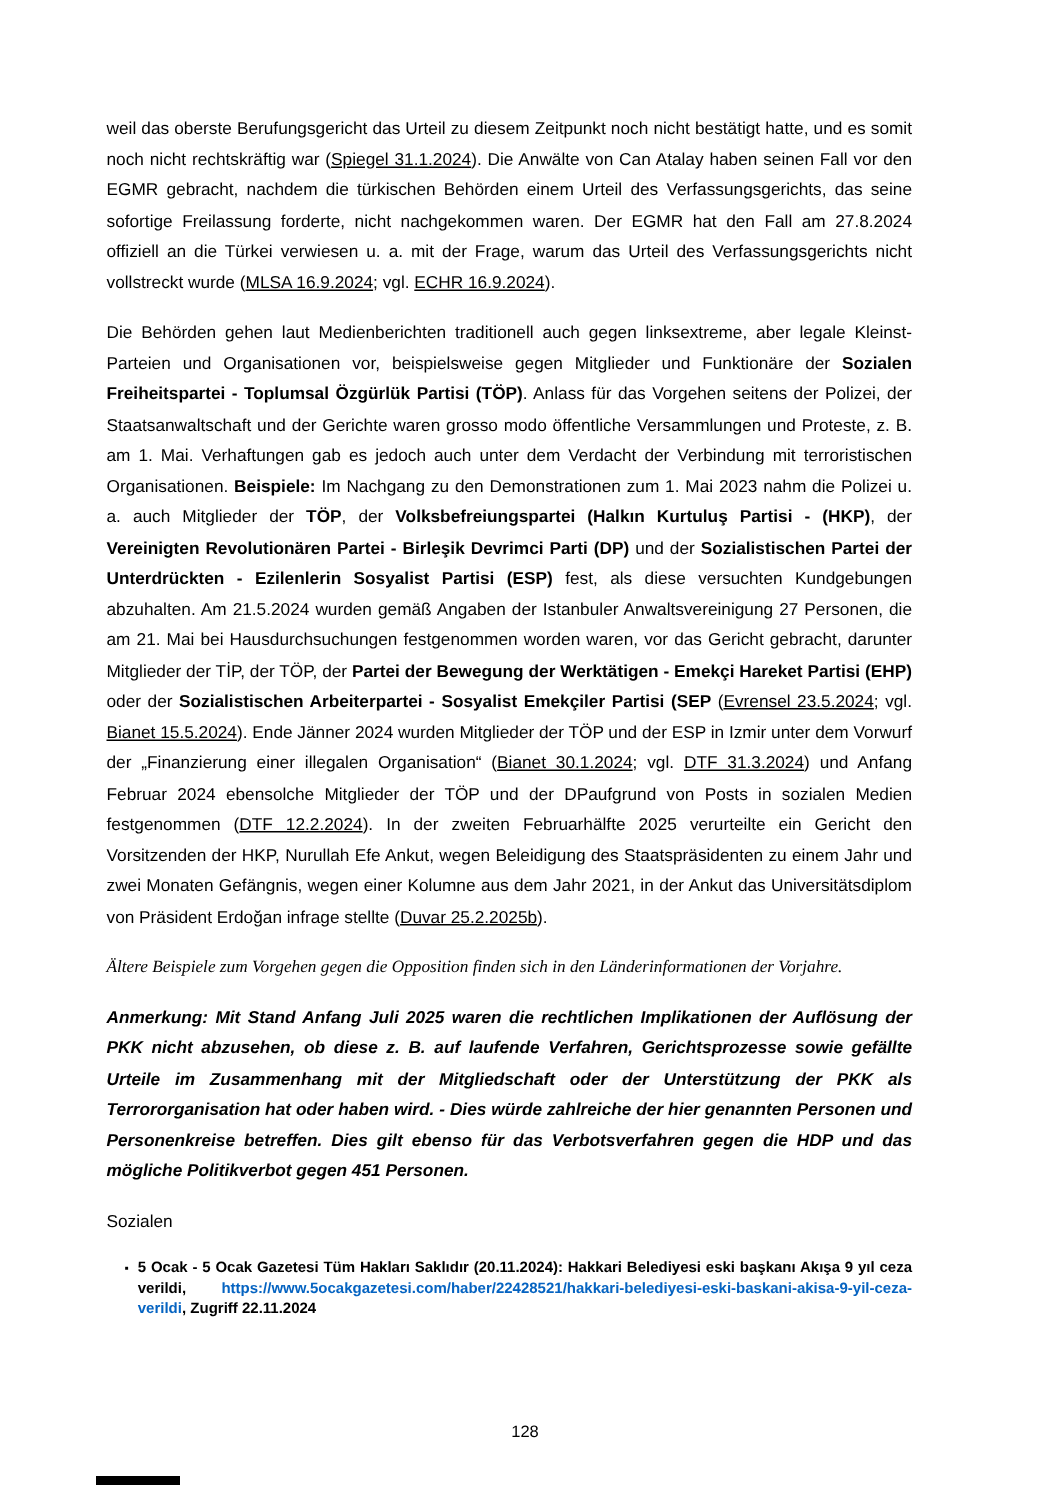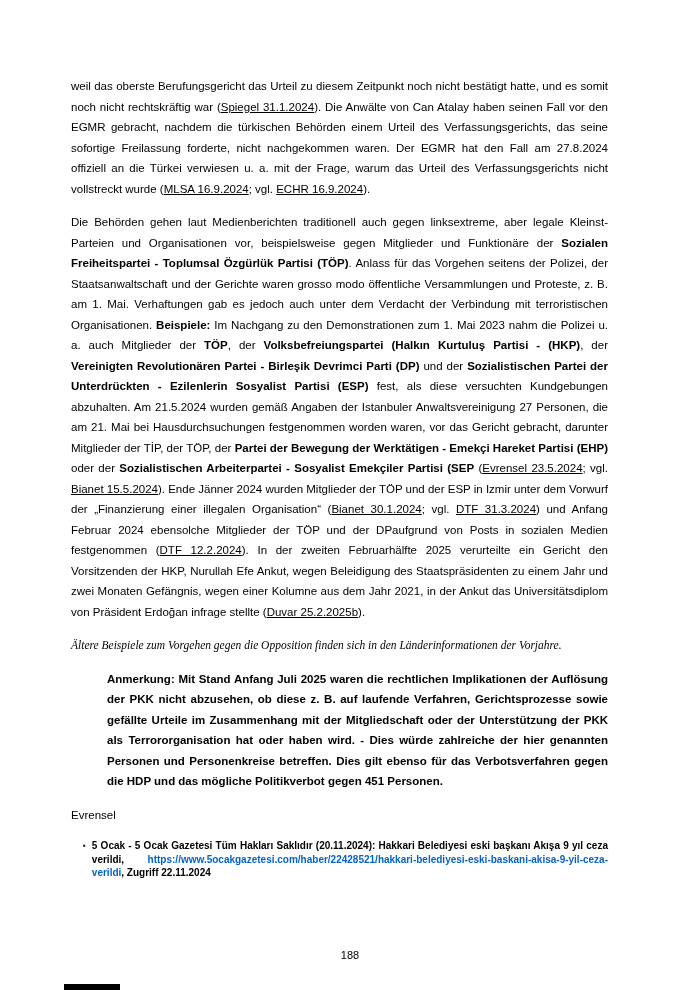--- a/index.html
+++ b/index.html
@@ -16,21 +16,21 @@
     left:71px;top:76px;
     width:537px;
   }
   p.body-para{
     font-size:11.5px;
     line-height:20.5px;
     text-align:justify;
     margin:0 0 13px 0;
   }
   p.italic-para{font-style:italic;font-family:Liberation Serif, serif;}
-  p.bolditalic-para{font-weight:bold;margin-left:36px;}
+  p.bolditalic-para{font-style:italic;font-weight:bold;}
   .b{font-weight:bold;}
   .u{text-decoration:underline;}
   .lnk{color:#0563C1;}
   .sources-heading{
     font-size:11.5px;
     line-height:20.5px;
     margin:4px 0 14px 0;
   }
   .source-item{
     display:flex;
@@ -67,25 +67,25 @@
   <div class="content">
 
     <p class="body-para"><span>weil das oberste Berufungsgericht das Urteil zu diesem Zeitpunkt noch nicht bestätigt hatte, und es somit noch nicht rechtskräftig war (</span><span class="u">Spiegel 31.1.2024</span><span>). Die Anwälte von Can Atalay haben seinen Fall vor den EGMR gebracht, nachdem die türkischen Behörden einem Urteil des Verfassungsgerichts, das seine sofortige Freilassung forderte, nicht nachgekommen waren. Der EGMR hat den Fall am 27.8.2024 offiziell an die Türkei verwiesen u. a. mit der Frage, warum das Urteil des Verfassungsgerichts nicht vollstreckt wurde (</span><span class="u">MLSA 16.9.2024</span><span>; vgl. </span><span class="u">ECHR 16.9.2024</span><span>).</span></p>
 
     <p class="body-para"><span>Die Behörden gehen laut Medienberichten traditionell auch gegen linksextreme, aber legale Kleinst-Parteien und Organisationen vor, beispielsweise gegen Mitglieder und Funktionäre der </span><span class="b">Sozialen Freiheitspartei  - Toplumsal Özgürlük Partisi (TÖP)</span><span>. Anlass für das Vorgehen seitens der Polizei, der Staatsanwaltschaft und der Gerichte waren grosso modo öffentliche Versammlungen und Proteste, z. B. am 1. Mai. Verhaftungen gab es jedoch auch unter dem Verdacht der Verbindung mit terroristischen Organisationen. </span><span class="b">Beispiele:</span><span> Im Nachgang zu den Demonstrationen zum 1. Mai 2023 nahm die Polizei u. a. auch Mitglieder der </span><span class="b">TÖP</span><span>, der </span><span class="b">Volksbefreiungspartei (Halkın Kurtuluş Partisi - (HKP)</span><span>, der </span><span class="b">Vereinigten Revolutionären Partei - Birleşik Devrimci Parti (DP)</span><span> und der </span><span class="b">Sozialistischen Partei der Unterdrückten - Ezilenlerin Sosyalist Partisi (ESP)</span><span> fest, als diese versuchten Kundgebungen abzuhalten. Am 21.5.2024 wurden gemäß Angaben der Istanbuler Anwaltsvereinigung 27 Personen, die am 21. Mai bei Hausdurchsuchungen festgenommen worden waren, vor das Gericht gebracht, darunter Mitglieder der TİP, der TÖP, der </span><span class="b">Partei der Bewegung der Werktätigen - Emekçi Hareket Partisi (EHP)</span><span> oder der </span><span class="b">Sozialistischen Arbeiterpartei - Sosyalist Emekçiler Partisi (SEP</span><span> (</span><span class="u">Evrensel 23.5.2024</span><span>; vgl. </span><span class="u">Bianet 15.5.2024</span><span>). Ende Jänner 2024 wurden Mitglieder der TÖP und der ESP in Izmir unter dem Vorwurf der „Finanzierung einer illegalen Organisation“ (</span><span class="u">Bianet 30.1.2024</span><span>; vgl. </span><span class="u">DTF 31.3.2024</span><span>) und Anfang Februar 2024 ebensolche Mitglieder der TÖP und der DPaufgrund von Posts in sozialen Medien festgenommen (</span><span class="u">DTF 12.2.2024</span><span>). In der zweiten Februarhälfte 2025 verurteilte ein Gericht den Vorsitzenden der HKP, Nurullah Efe Ankut, wegen Beleidigung des Staatspräsidenten zu einem Jahr und zwei Monaten Gefängnis, wegen einer Kolumne aus dem Jahr 2021, in der Ankut das Universitätsdiplom von Präsident Erdoğan infrage stellte (</span><span class="u">Duvar 25.2.2025b</span><span>).</span></p>
 
     <p class="body-para italic-para"><span>Ältere Beispiele zum Vorgehen gegen die Opposition finden sich in den Länderinformationen der Vorjahre.</span></p>
 
     <p class="body-para bolditalic-para"><span>Anmerkung: Mit Stand Anfang Juli 2025 waren die rechtlichen Implikationen der Auflösung der PKK nicht abzusehen, ob diese z. B. auf laufende Verfahren, Gerichtsprozesse sowie gefällte Urteile im Zusammenhang mit der Mitgliedschaft oder der Unterstützung der PKK als Terrororganisation hat oder haben wird. - Dies würde zahlreiche der hier genannten Personen und Personenkreise betreffen. Dies gilt ebenso für das Verbotsverfahren gegen die HDP und das mögliche Politikverbot gegen 451 Personen.</span></p>
 
-    <div class="sources-heading">Evrensel</div>
+    <div class="sources-heading">Sozialen</div>
 
     <div class="source-item">
       <span class="bullet">▪</span>
       <div class="source-text"><span>5 Ocak - 5 Ocak Gazetesi Tüm Hakları Saklıdır (20.11.2024): Hakkari Belediyesi eski başkanı Akışa 9 yıl ceza verildi, </span><span class="lnk">https://www.5ocakgazetesi.com/haber/22428521/hakkari-belediyesi-eski-baskani-akisa-9-yil-ceza-verildi</span><span>, Zugriff 22.11.2024</span></div>
     </div>
 
   </div>
 
-  <div class="page-number">188</div>
+  <div class="page-number">128</div>
 
   <div class="page-edge-artifact"></div>
 </div>
 
 </body></html>

